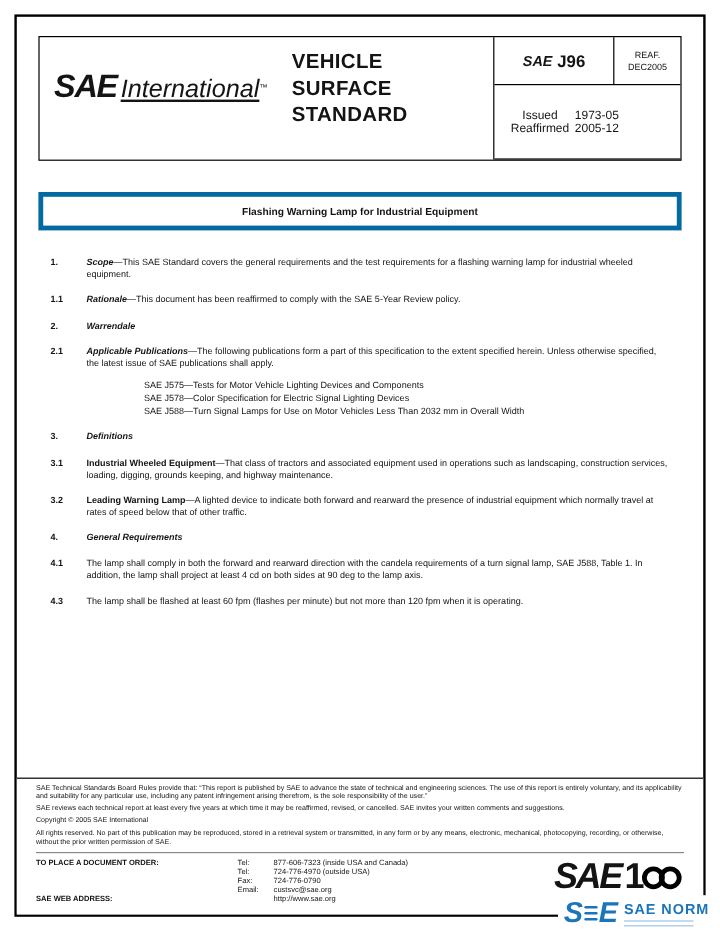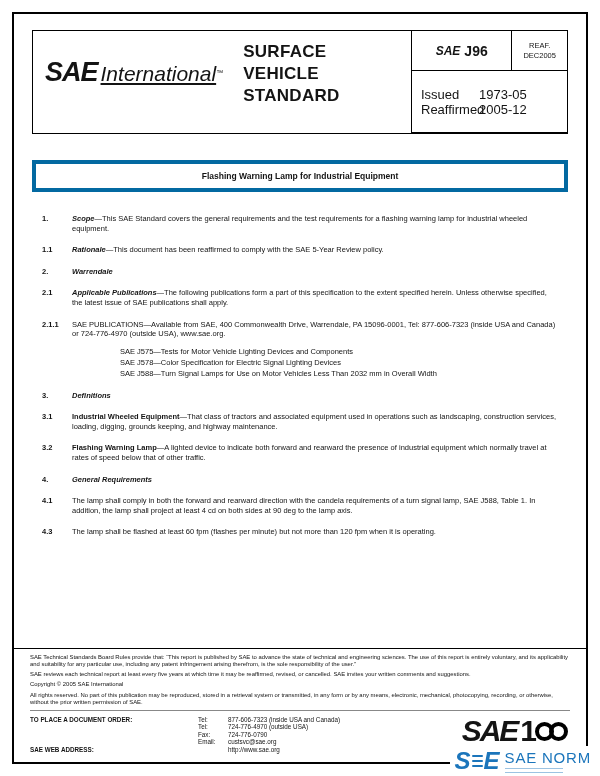--- a/index.html
+++ b/index.html
@@ -15,21 +15,21 @@
   .sae-logo .sae { font-weight:bold; font-size:27px; letter-spacing:-1px; }
   .sae-logo .intl { font-size:21px; margin-left:3px;text-decoration:underline; }
   .sae-logo .tm { font-size:7px; vertical-align:super; font-style:normal; }
   .doc-type { margin-left:20px; font-weight:bold; font-size:17px; line-height:22px; letter-spacing:0.3px; }
   .hdr-right { width:155px; flex:none; display:flex; flex-direction:column; }
   .row1 { height:40px; border-bottom:1px solid #000; display:flex; }
   .code-cell { flex:100; border-right:1px solid #000; display:flex; align-items:center; justify-content:center; gap:4px; }
   .code-cell .csae { font-weight:bold; font-style:italic; font-size:12px; }
   .code-cell .cnum { font-weight:bold; font-size:14px; }
   .reaf-cell { flex:55; display:flex; flex-direction:column; align-items:center; justify-content:center; font-weight:normal; font-size:7.5px; line-height:9.5px; }
-  .row2 { flex:1; border-bottom:1px solid #000; display:flex; flex-direction:column; justify-content:center; gap:0; padding:0 9px; font-size:13px; }
+  .row2 { flex:1; border-bottom:1px solid #000; display:flex; flex-direction:column; justify-content:center; gap:0; padding:0 9px; font-size:10px;text-align:center; }
   .date-row { display:flex; }
   .date-row .lbl { width:58px; }
   .row3 { height:20px; display:flex; align-items:center; padding:0 9px; font-size:7.5px; }
 
   
   .title-box { margin:26px 18px 0; border:4px solid #0369a1; text-align:center; padding:7px 4px; font-weight:bold; font-size:8.5px; }
 
   
   .content { margin-top:22px; padding:0 28px; font-size:7.5px; line-height:9.6px; }
   .para { display:flex; margin-bottom:12px; }
@@ -54,35 +54,35 @@
   .ring { width:19px; height:19px; border:4.5px solid #000; border-radius:50%; margin-left:-2px; }
   .ring + .ring { margin-left:-5px; }
   .tagline { font-size:6px; font-style:italic; margin-top:2px; letter-spacing:0.2px; }
 
   
   .watermark { position:absolute; right:4px; bottom:0; display:flex; align-items:center; gap:5px; background:#fff; padding:3px 5px; color:#1b75bb; z-index:5; }
   .wm-mark { display:flex; align-items:center; font-weight:900; font-style:italic; font-size:24px; line-height:24px; color:#1b75bb; }
   .wm-lines { display:flex; flex-direction:column; gap:2.5px; margin:0 1px; }
   .wm-lines i { display:block; width:11px; height:2.5px; background:#1b75bb; border-radius:2px; }
   .wm-text { display:flex; flex-direction:column; align-items:flex-start; }
-  .wm-name { font-weight:normal; font-size:15px; letter-spacing:0.8px; }
+  .wm-name { font-weight:bold; font-size:12px; letter-spacing:0.8px; }
   .wm-sub { margin-top:2px; height:5px; border-top:1px solid #9cc3e2; border-bottom:1px solid #9cc3e2; width:58px; }
 </style>
 </head>
 <body>
 
 <div class="page">
   <div class="frame">
 
     <header class="hdr">
       <div class="hdr-left">
         <div class="sae-logo"><span class="sae">SAE</span><span class="intl">International</span><span class="tm">™</span></div>
         <div class="doc-type">
+          <div>VEHICLE</div>
           <div>SURFACE</div>
-          <div>VEHICLE</div>
           <div>STANDARD</div>
         </div>
       </div>
       <div class="hdr-right">
         <div class="row1">
           <div class="code-cell">
               <span class="csae">SAE</span>
               <span class="cnum">J96</span>
             </div>
           <div class="reaf-cell">
@@ -115,40 +115,36 @@
         <div class="ptext"><span class="lead">Rationale</span><span>—This document has been reaffirmed to comply with the SAE 5-Year Review policy.</span></div>
       </div>
       <div class="para">
         <span class="num">2.</span>
         <div class="ptext"><span class="lead">Warrendale</span></div>
       </div>
       <div class="para">
         <span class="num">2.1</span>
         <div class="ptext"><span class="lead">Applicable Publications</span><span>—The following publications form a part of this specification to the extent specified herein. Unless otherwise specified, the latest issue of SAE publications shall apply.</span></div>
       </div>
-      <div class="para">
-        <span class="num">2.1.1</span>
-        <div class="ptext"><span>SAE PUBLICATIONS—Available from SAE, 400 Commonwealth Drive, Warrendale, PA 15096-0001, Tel: 877-606-7323 (inside USA and Canada) or 724-776-4970 (outside USA), www.sae.org.</span></div>
-      </div>
       <div class="pubs">
         <div class="pub">SAE J575—Tests for Motor Vehicle Lighting Devices and Components</div>
         <div class="pub">SAE J578—Color Specification for Electric Signal Lighting Devices</div>
         <div class="pub">SAE J588—Turn Signal Lamps for Use on Motor Vehicles Less Than 2032 mm in Overall Width</div>
       </div>
       <div class="para">
         <span class="num">3.</span>
         <div class="ptext"><span class="lead">Definitions</span></div>
       </div>
       <div class="para">
         <span class="num">3.1</span>
         <div class="ptext"><span class="lead upright">Industrial Wheeled Equipment</span><span>—That class of tractors and associated equipment used in operations such as landscaping, construction services, loading, digging, grounds keeping, and highway maintenance.</span></div>
       </div>
       <div class="para">
         <span class="num">3.2</span>
-        <div class="ptext"><span class="lead upright">Flashing Warning Lamp</span><span>—A lighted device to indicate both forward and rearward the presence of industrial equipment which normally travel at rates of speed below that of other traffic.</span></div>
+        <div class="ptext"><span class="lead upright">Leading Warning Lamp</span><span>—A lighted device to indicate both forward and rearward the presence of industrial equipment which normally travel at rates of speed below that of other traffic.</span></div>
       </div>
       <div class="para">
         <span class="num">4.</span>
         <div class="ptext"><span class="lead">General Requirements</span></div>
       </div>
       <div class="para">
         <span class="num">4.1</span>
         <div class="ptext"><span>The lamp shall comply in both the forward and rearward direction with the candela requirements of a turn signal lamp, SAE J588, Table 1. In addition, the lamp shall project at least 4 cd on both sides at 90 deg to the lamp axis.</span></div>
       </div>
       <div class="para">

